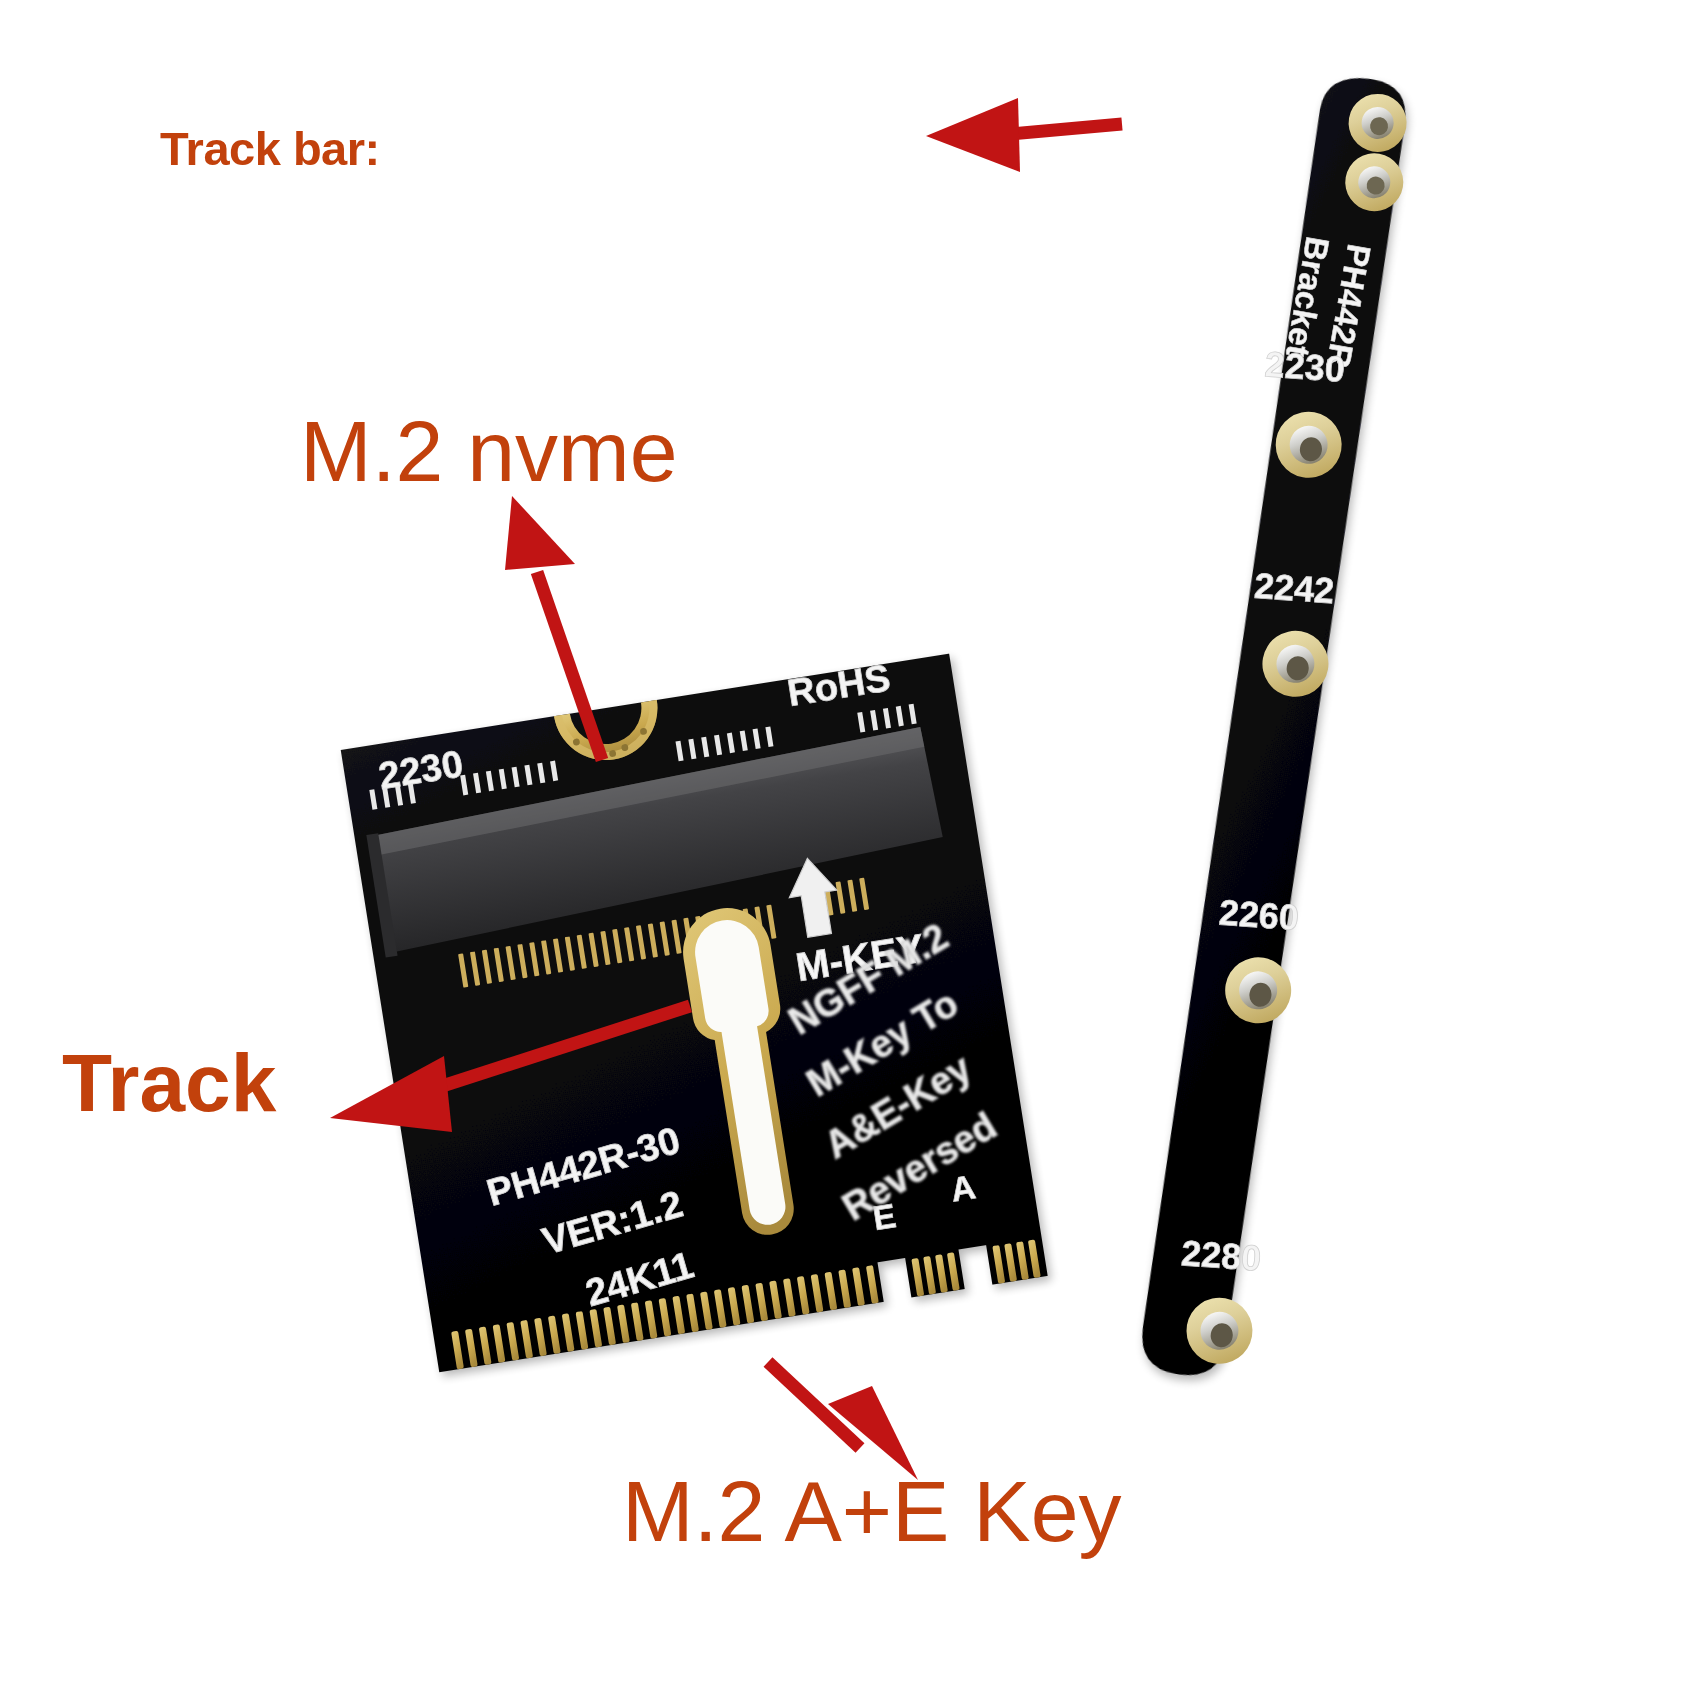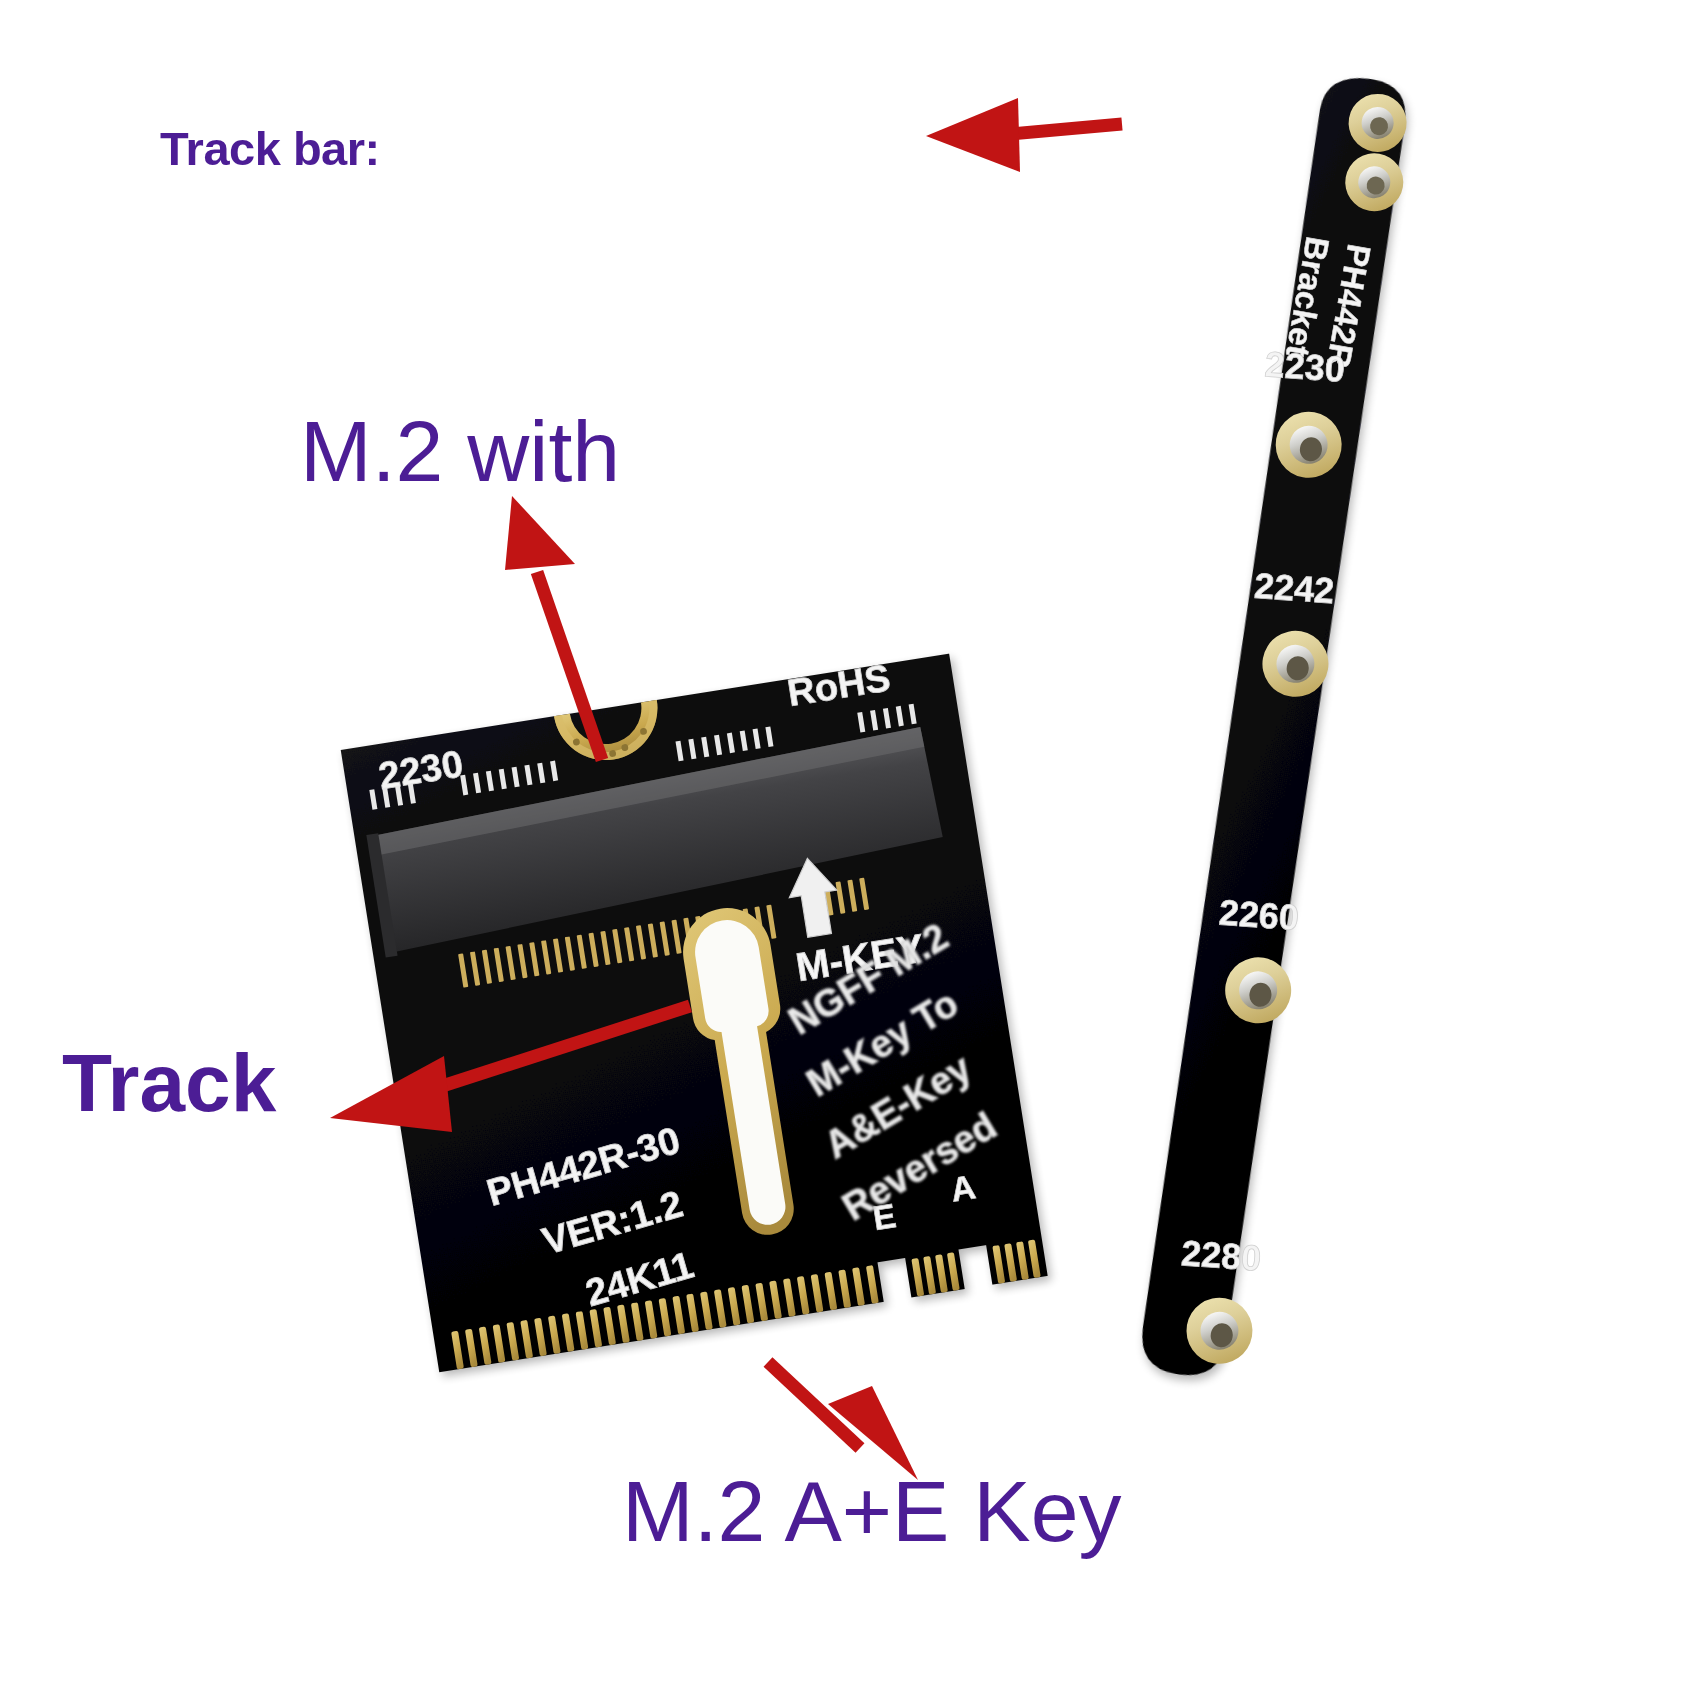--- a/index.html
+++ b/index.html
@@ -17,21 +17,21 @@
   }
   svg.layer {
     position: absolute;
     top: 0;
     left: 0;
     width: 1700px;
     height: 1700px;
   }
   .callout {
     position: absolute;
-    color: #4c1d95;
+    color: #c2410c;
     white-space: nowrap;
     line-height: 1;
   }
   .callout-heading {
     font-weight: bold;
     font-stretch: condensed;
     font-size: 47px;
     letter-spacing: -0.5px;
   }
   .callout-big {
@@ -51,21 +51,21 @@
   text { user-select: none; }
 </style>
 </head>
 <body>
 
 <div id="stage">
 
   <div class="callout callout-heading" style="left:160px; top:125px;">Track bar:</div>
 
 
-  <div class="callout callout-big" style="left:300px; top:408px;">M.2 with</div>
+  <div class="callout callout-big" style="left:300px; top:408px;">M.2 nvme</div>
 
   <div class="callout callout-track" style="left:62px; top:1042px;">Track</div>
 
   <div class="callout callout-ae" style="left:622px; top:1468px;">M.2 A+E Key</div>
 
   <svg class="layer" viewBox="0 0 1700 1700" xmlns="http://www.w3.org/2000/svg">
     <defs>
       <linearGradient id="goldRing" x1="0" y1="0" x2="0.6" y2="1">
         <stop offset="0%" stop-color="#f0e6b4"></stop>
         <stop offset="45%" stop-color="#ded09a"></stop>

